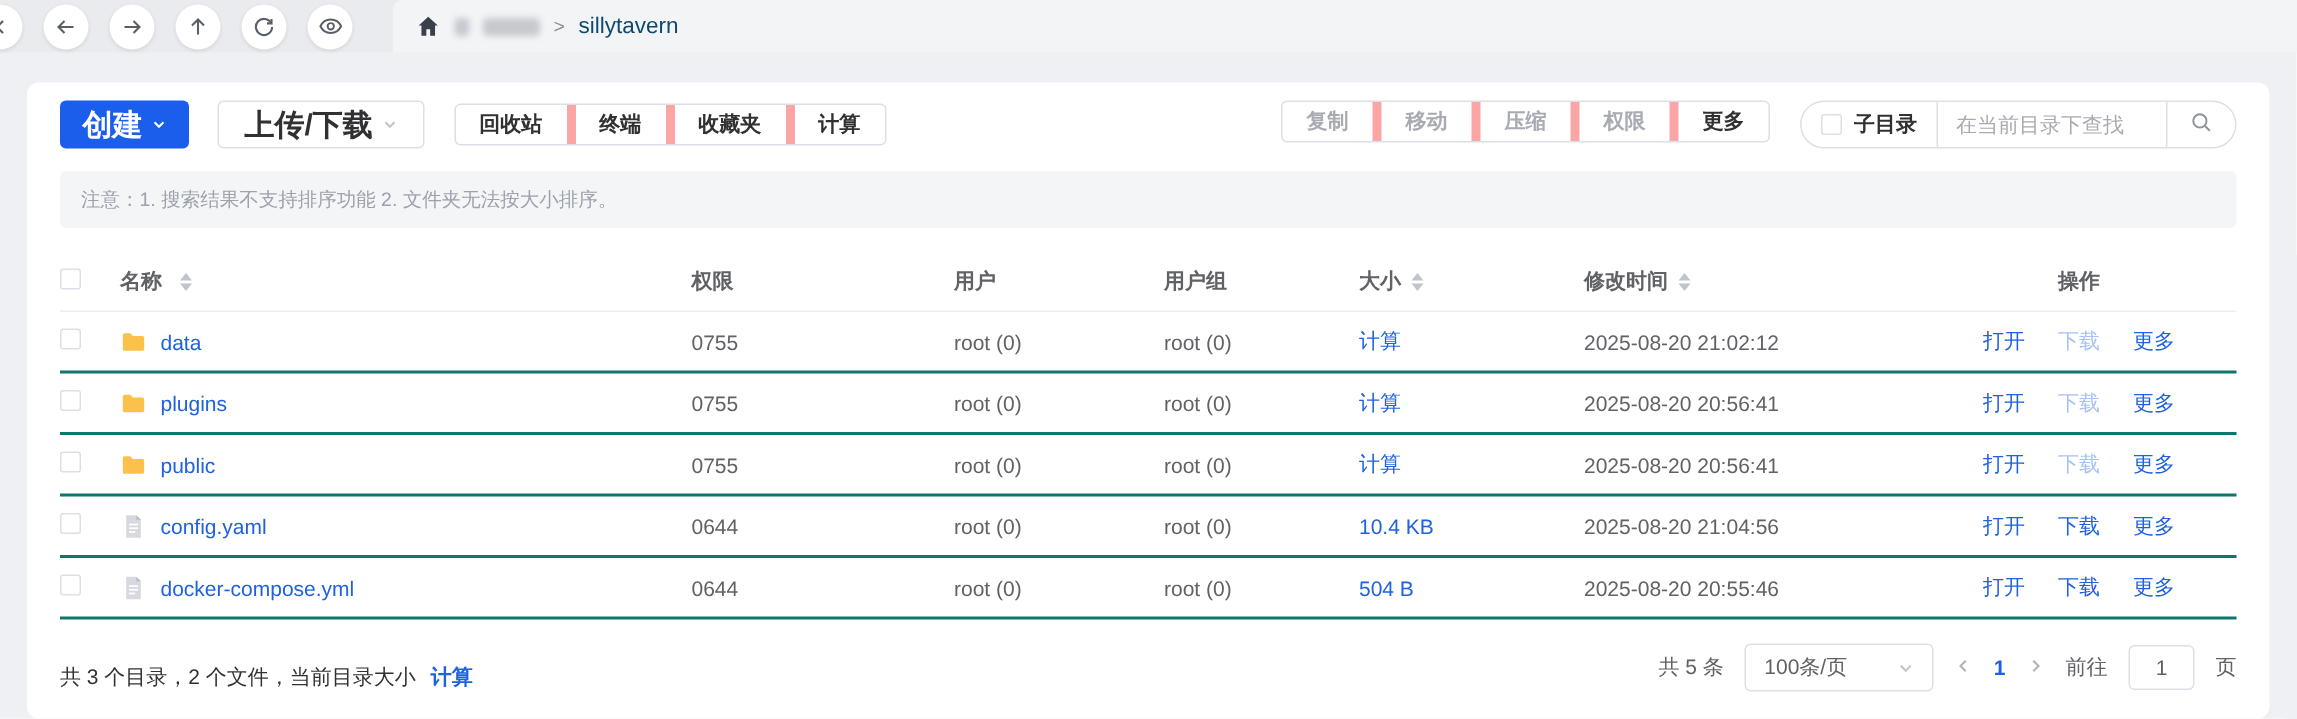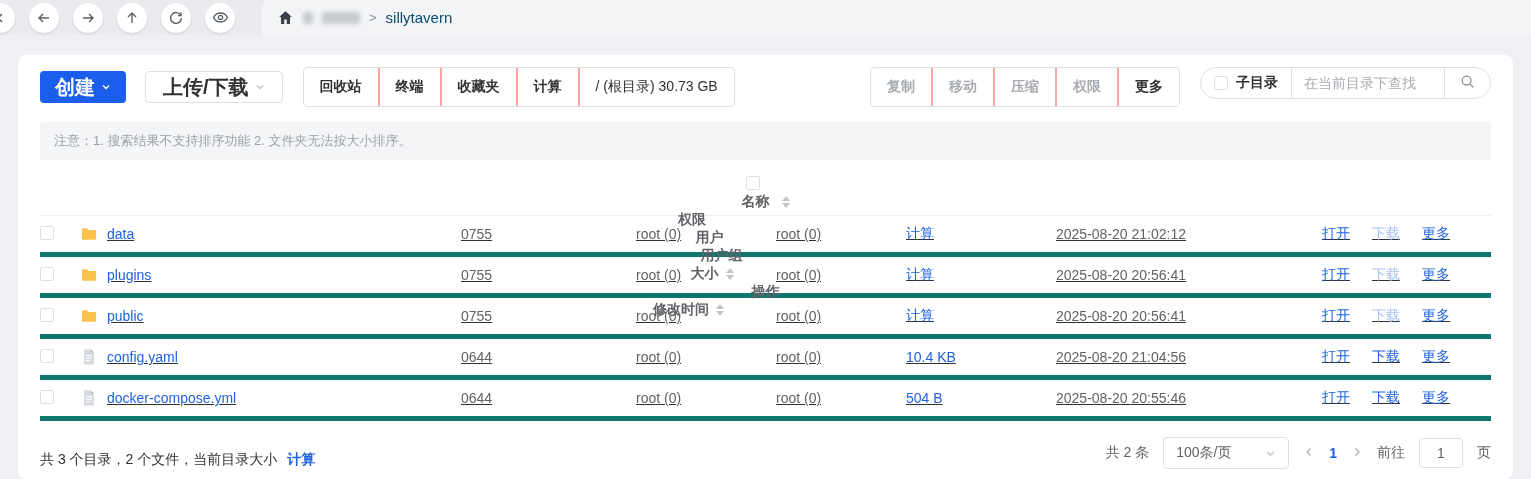--- a/index.html
+++ b/index.html
@@ -32,42 +32,42 @@
   
   .card {
     margin:20px 18px 0; height:424px; background:#fff; border-radius:8px;
     padding:12px 22px 20px;
   }
   
   .toolbar { display:flex; align-items:center; }
   .btn { height:32px; display:inline-flex; align-items:center; border-radius:4px; cursor:pointer; font-size:20px; }
   .btn-primary { background:#1a5eeb; color:#fff; padding:0 15px; font-weight:600; gap:6px; }
   .btn-outline { background:#fff; border:1px solid #dcdfe6; color:#303133; padding:0 17px; font-weight:600; gap:6px; margin-left:19px;text-align:right; }
-  .btn-group { display:flex; border:1px solid #dcdfe6; border-radius:4px; margin-left:20px; height:40px; overflow:hidden; }
+  .btn-group { display:flex; border:1px solid #dcdfe6; border-radius:4px; margin-left:20px; height:28px; overflow:hidden; }
   .btn-group .seg {
     padding:0 16px; display:flex; align-items:center; font-weight:600; color:#303133;
-    border-left:2px solid #fca5a5; cursor:pointer; white-space:nowrap;
+    border-left:6px solid #fca5a5; cursor:pointer; white-space:nowrap;
   }
   .btn-group .seg:first-child { border-left:none; }
   .btn-group .seg.path { font-weight:500; }
   .btn-group .seg.dim { color:#a8abb2; cursor:default; }
   .right-zone { margin-left:auto; display:flex; align-items:flex-start; }
   .search-group { display:flex; align-items:center; border:1px solid #dcdfe6; border-radius:16px; height:32px; margin-left:20px; overflow:hidden; }
   .subdir { display:flex; align-items:center; gap:8px; padding:0 13px; height:100%; border-right:1px solid #dcdfe6; cursor:pointer; }
   .subdir .lbl { font-weight:600; color:#303133; }
   .cb { width:14px; height:14px; border:1px solid #dcdfe6; border-radius:2px; background:#fff; display:inline-block; flex:0 0 auto; cursor:pointer; }
   .search-input { border:none; outline:none; width:152px; padding:0 12px; height:100%; font-size:14px; color:#303133; font-family:inherit; }
   .search-input::placeholder { color:#a8abb2; }
   .search-btn { width:46px; height:100%; border-left:1px solid #dcdfe6; display:flex; align-items:center; justify-content:center; color:#909399; cursor:pointer; }
   
   .notice { margin-top:15px; background:#f4f5f7; border-radius:4px; color:#9ca1ab; font-size:13px; padding:10px 14px; }
   
   .table { margin-top:16px; }
-  .thead { display:flex; align-items:center; height:40px; border-bottom:1px solid #ebeef5; color:#606266; font-weight:600;flex-direction:column; }
-  .trow { display:flex; align-items:center; height:41px; border-bottom:5px solid #0f766e;text-decoration:underline; }
+  .thead { display:flex; align-items:center; height:40px; border-bottom:1px solid #ebeef5; color:#606266; font-weight:600; }
+  .trow { display:flex; align-items:center; height:41px; border-bottom:2px solid #0f766e; }
   .col { flex:0 0 auto; }
   .col.check { width:40px; }
   .col.name { flex:1 1 auto; display:flex; align-items:center; gap:9px; min-width:0; }
   .col.perm { width:175px; }
   .col.user { width:140px; }
   .col.group { width:130px; }
   .col.size { width:150px; }
   .col.mtime { width:225px; }
   .col.action { width:210px; display:flex; justify-content:center; gap:22px; }
   .col.perm, .col.user, .col.group, .col.mtime { color:#606266; }
@@ -171,21 +171,20 @@
         <svg width="10" height="10" viewBox="0 0 10 10">
             <polyline points="2,3.5 5,6.5 8,3.5" fill="none" stroke="currentColor" stroke-width="1.4"></polyline>
           </svg>
       </span>
     </div>
     <div class="btn-group">
       <span class="seg">回收站</span>
       <span class="seg">终端</span>
       <span class="seg">收藏夹</span>
       <span class="seg">计算</span>
-      <span class="seg path">/ (根目录) 30.73 GB</span>
     </div>
 
     <div class="right-zone">
       <div class="btn-group" style="margin-left:0">
         <span class="seg dim">复制</span>
         <span class="seg dim">移动</span>
         <span class="seg dim">压缩</span>
         <span class="seg dim">权限</span>
         <span class="seg">更多</span>
       </div>
@@ -222,28 +221,28 @@
       <div class="col perm">权限</div>
       <div class="col user">用户</div>
       <div class="col group">用户组</div>
       <div class="col size hname">
         <span>大小</span>
         <span class="sort">
             <i class="up"></i>
             <i class="dn"></i>
           </span>
       </div>
-      <div class="col action" style="color:#606266">操作</div>
       <div class="col mtime hname">
         <span>修改时间</span>
         <span class="sort">
             <i class="up"></i>
             <i class="dn"></i>
           </span>
       </div>
+      <div class="col action" style="color:#606266">操作</div>
     </div>
 
     <div class="trow">
       <div class="col check"><span class="cb"></span></div>
       <div class="col name">
         <span class="ficon">
           <svg viewBox="0 0 24 24">
               <path d="M2.5 5.8c0-.9.7-1.6 1.6-1.6h5.2l2.1 2.5h8.5c.9 0 1.6.7 1.6 1.6v9.9c0 .9-.7 1.6-1.6 1.6H4.1c-.9 0-1.6-.7-1.6-1.6V5.8z" fill="#fbc14b"></path>
             </svg>
         </span>
@@ -357,21 +356,21 @@
       </div>
     </div>
   </div>
 
   <div class="tfoot">
     <div class="summary">
       <span>共 3 个目录，2 个文件，当前目录大小</span>
       <a class="link">计算</a>
     </div>
     <div class="pager">
-      <span class="total">共 2 条</span>
+      <span class="total">共 5 条</span>
       <div class="pagesize">
         <span>100条/页</span>
         <span class="chev">
           <svg width="11" height="11" viewBox="0 0 10 10">
               <polyline points="2,3.5 5,6.5 8,3.5" fill="none" stroke="currentColor" stroke-width="1.3"></polyline>
             </svg>
         </span>
       </div>
       <span class="pg-arrow">
         <span>

